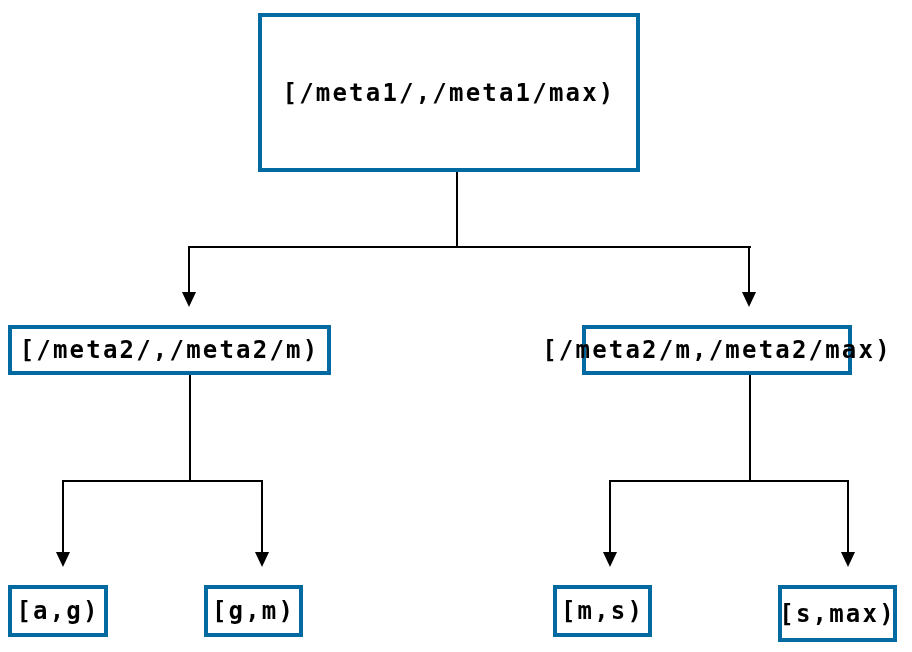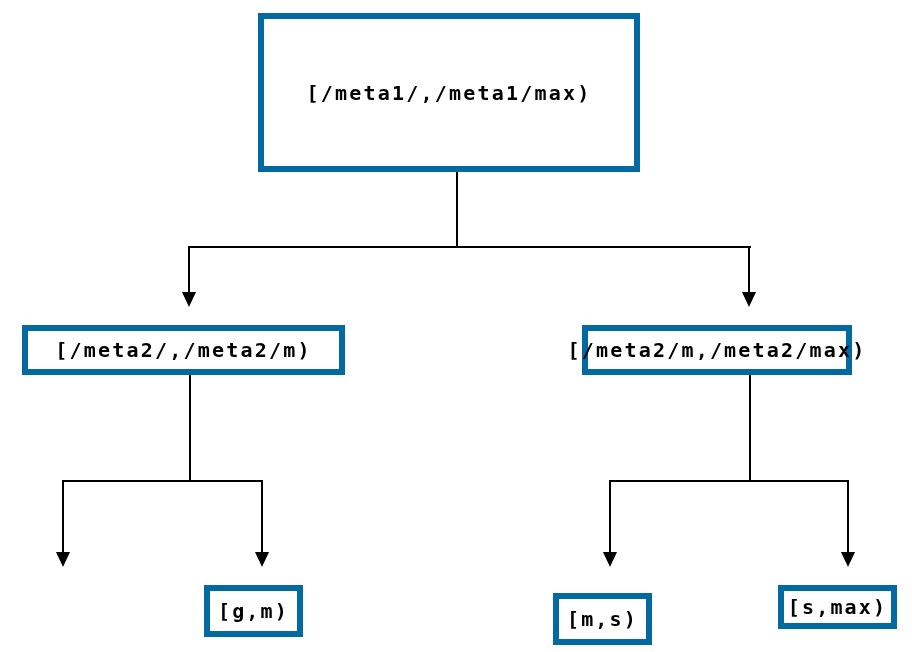--- a/index.html
+++ b/index.html
@@ -11,60 +11,61 @@
     position: relative;
     width: 912px;
     height: 652px;
     background: #ffffff;
     overflow: hidden;
   }
   .node {
     position: absolute;
     box-sizing: border-box;
     background: #ffffff;
-    border: 6px solid #0369a1;
+    border: 4px solid #0369a1;
     display: flex;
     align-items: center;
     justify-content: center;
     font-family: "DejaVu Sans Mono", "Liberation Mono", monospace;
     font-weight: bold;
-    font-size: 20px;
+    font-size: 24px;
     letter-spacing: 2.2px;
     color: #000000;
     white-space: nowrap;
   }
   .line {
     position: absolute;
     background: #000000;
   }
   .arrow {
     position: absolute;
     width: 0;
     height: 0;
     border-left: 7px solid transparent;
     border-right: 7px solid transparent;
     border-top: 15px solid #000000;
   }
   
   .node-root   { left: 258px; top: 13px;  width: 382px; height: 159px; }
-  .node-left   { left: 22px;  top: 325px; width: 323px; height: 50px; }
+  .node-left   { left: 8px;  top: 325px; width: 323px; height: 50px; }
   .node-right  { left: 582px; top: 325px; width: 270px; height: 50px; }
   .leaf-ag     { left: 8px;   top: 585px; width: 100px; height: 52px; }
   .leaf-gm     { left: 204px; top: 585px; width: 99px;  height: 52px; }
-  .leaf-ms     { left: 553px; top: 585px; width: 99px;  height: 52px; margin-top: 8px; }
-  .leaf-smax   { left: 778px; top: 585px; width: 119px; height: 44px; }
+  .leaf-ms     { left: 553px; top: 585px; width: 99px;  height: 52px; }
+  .leaf-smax   { left: 778px; top: 585px; width: 119px; height: 57px; }
 </style>
 </head>
 <body>
 
 <div class="canvas">
 
   <div class="node node-root">[/meta1/,/meta1/max)</div>
   <div class="node node-left">[/meta2/,/meta2/m)</div>
   <div class="node node-right">[/meta2/m,/meta2/max)</div>
+  <div class="node leaf-ag">[a,g)</div>
   <div class="node leaf-gm">[g,m)</div>
   <div class="node leaf-ms">[m,s)</div>
   <div class="node leaf-smax">[s,max)</div>
 
   <div class="line" style="left:456px; top:172px; width:2px;  height:75px;"></div>
   <div class="line" style="left:188px; top:246px; width:563px; height:2px;"></div>
   <div class="line" style="left:188px; top:246px; width:2px;  height:46px;"></div>
   <div class="line" style="left:748px; top:246px; width:2px;  height:46px;"></div>
   <div class="arrow" style="left:182px; top:292px;"></div>
   <div class="arrow" style="left:742px; top:292px;"></div>

